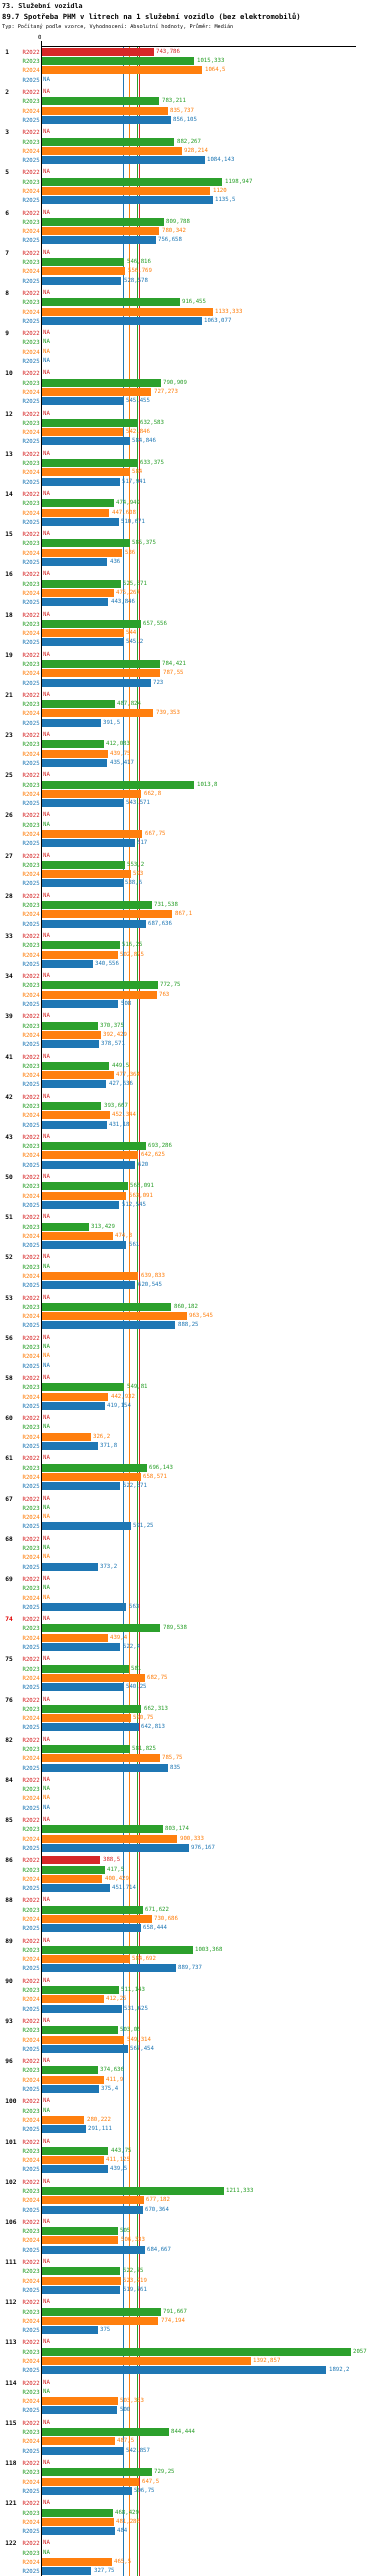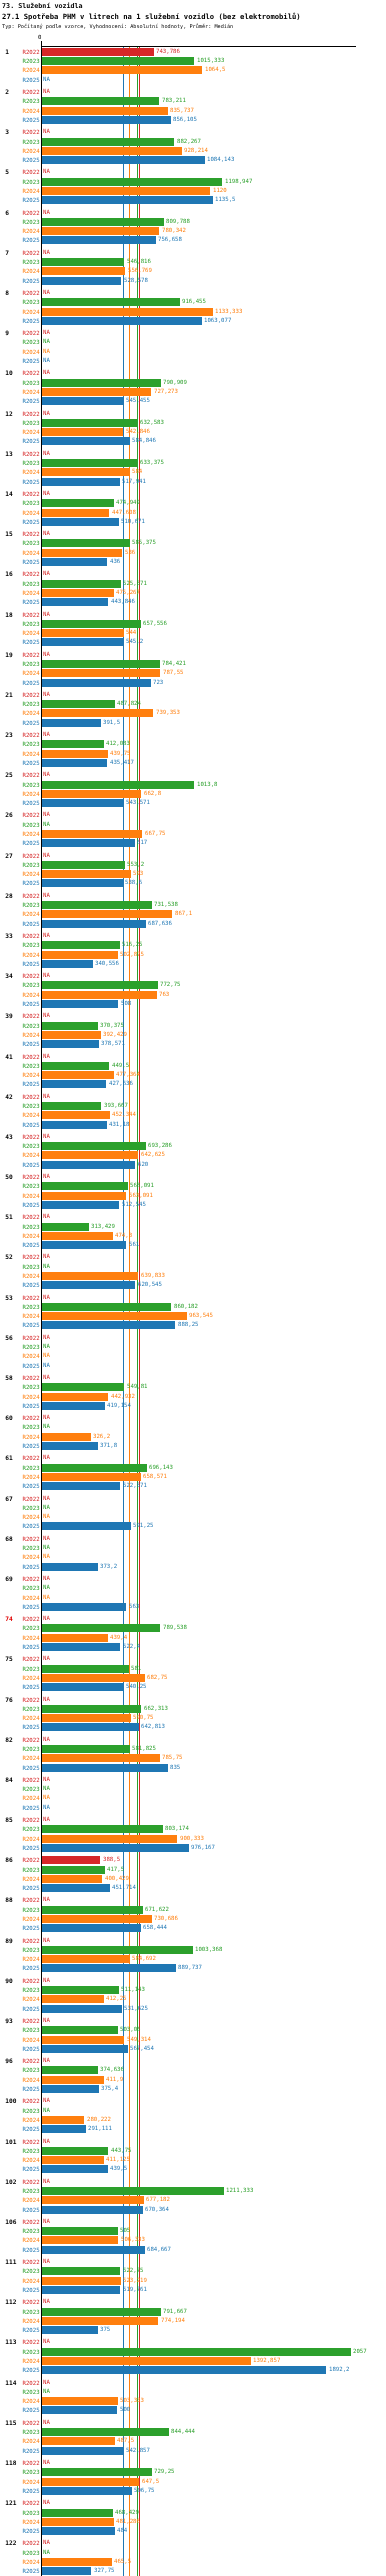--- a/index.html
+++ b/index.html
@@ -20,21 +20,21 @@
   .series-label{position:absolute;width:36px;left:3.6px;top:0;text-align:right;font-size:5.7px;line-height:8.2px;}
   .bar{position:absolute;top:0;height:7.7px;z-index:2;}
   .value-label{position:absolute;top:0;font-size:5.7px;line-height:7.7px;z-index:4;}
   .na-label{position:absolute;left:43px;top:0;font-size:5.7px;line-height:7.7px;z-index:4;}
 </style>
 </head>
 <body>
 
 <div class="page">
   <div class="abs title1">73. Služební vozidla</div>
-  <div class="abs title2">27.1 Spotřeba PHM v litrech na 1 služební vozidlo (bez elektromobilů)</div>
+  <div class="abs title2">89.7 Spotřeba PHM v litrech na 1 služební vozidlo (bez elektromobilů)</div>
   <div class="abs meta">Typ: Počítaný podle vzorce, Vyhodnocení: Absolutní hodnoty, Průměr: Medián</div>
 
   <div class="abs zero-label">0</div>
   <div class="abs zero-tick"></div>
   <div class="abs axis-h"></div>
   <div class="abs axis-v"></div>
 
   <div id="medians">
       <div class="abs median-line" style="left: 139px; background: rgb(214, 39, 40);"></div>
       <div class="abs median-line" style="left: 137px; background: rgb(44, 160, 44);"></div>

